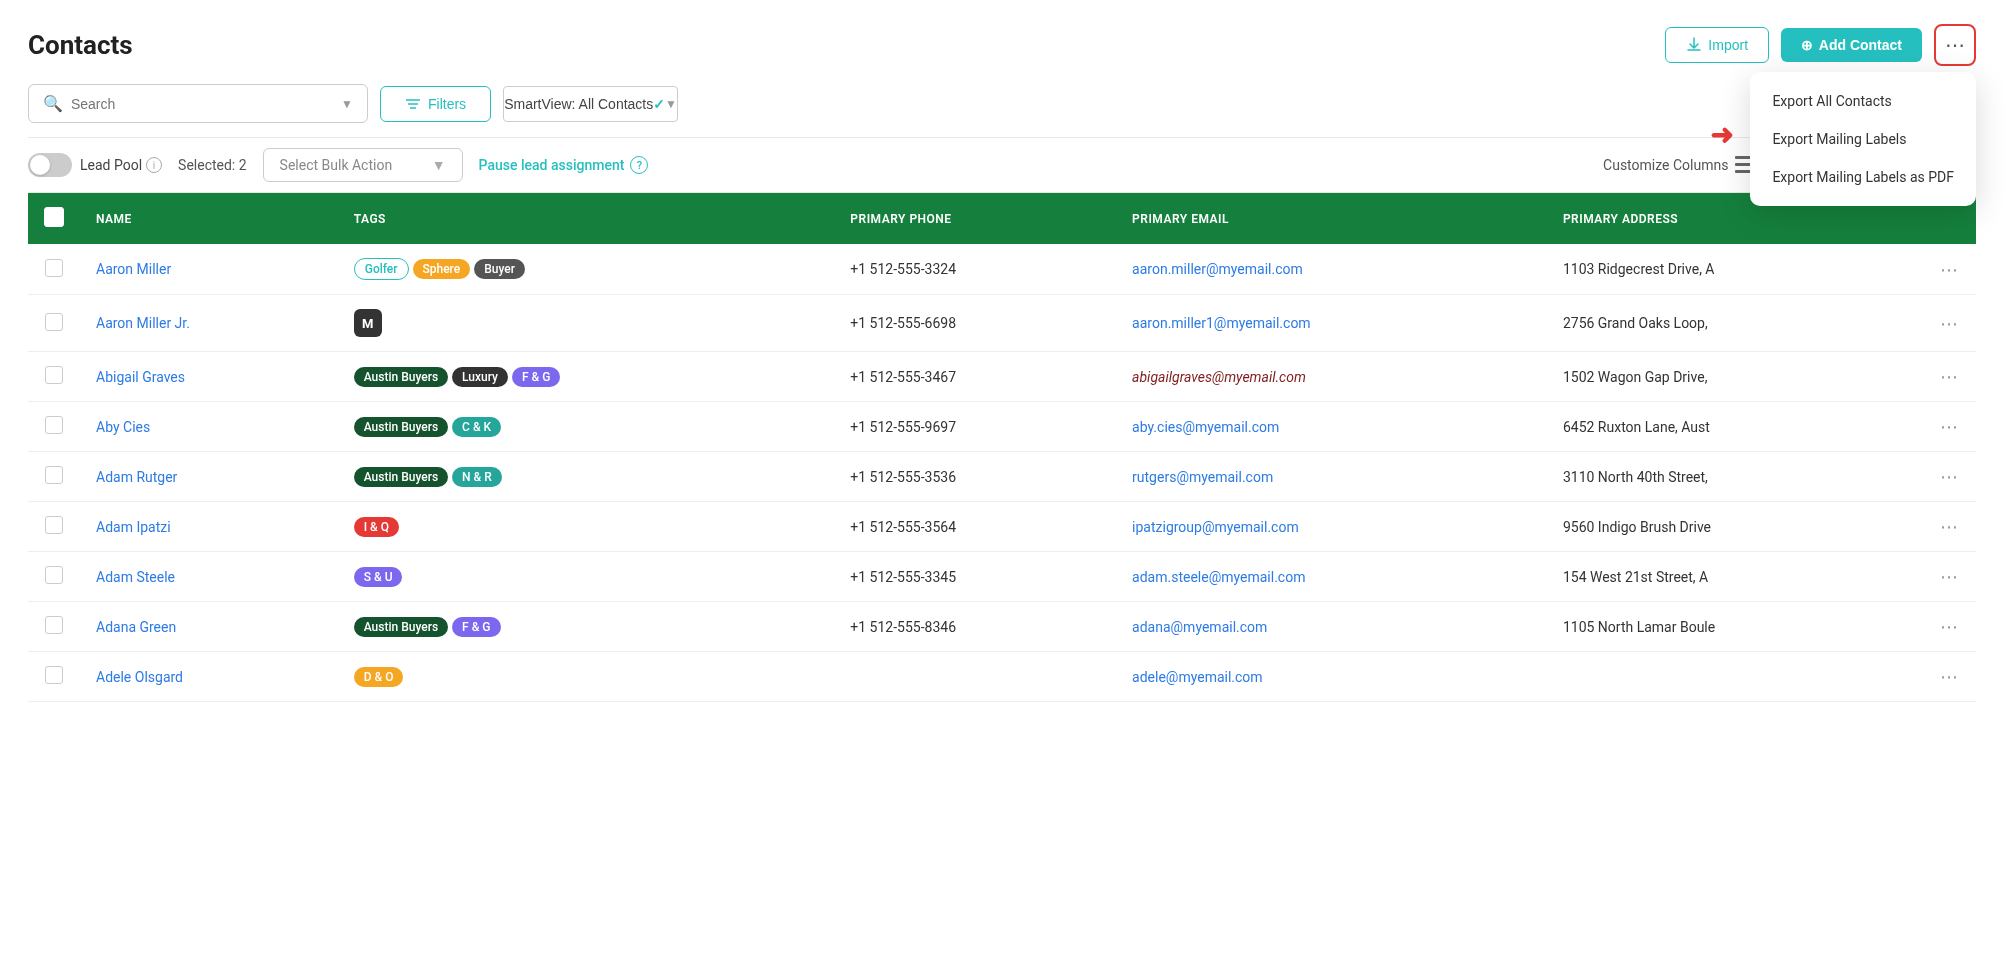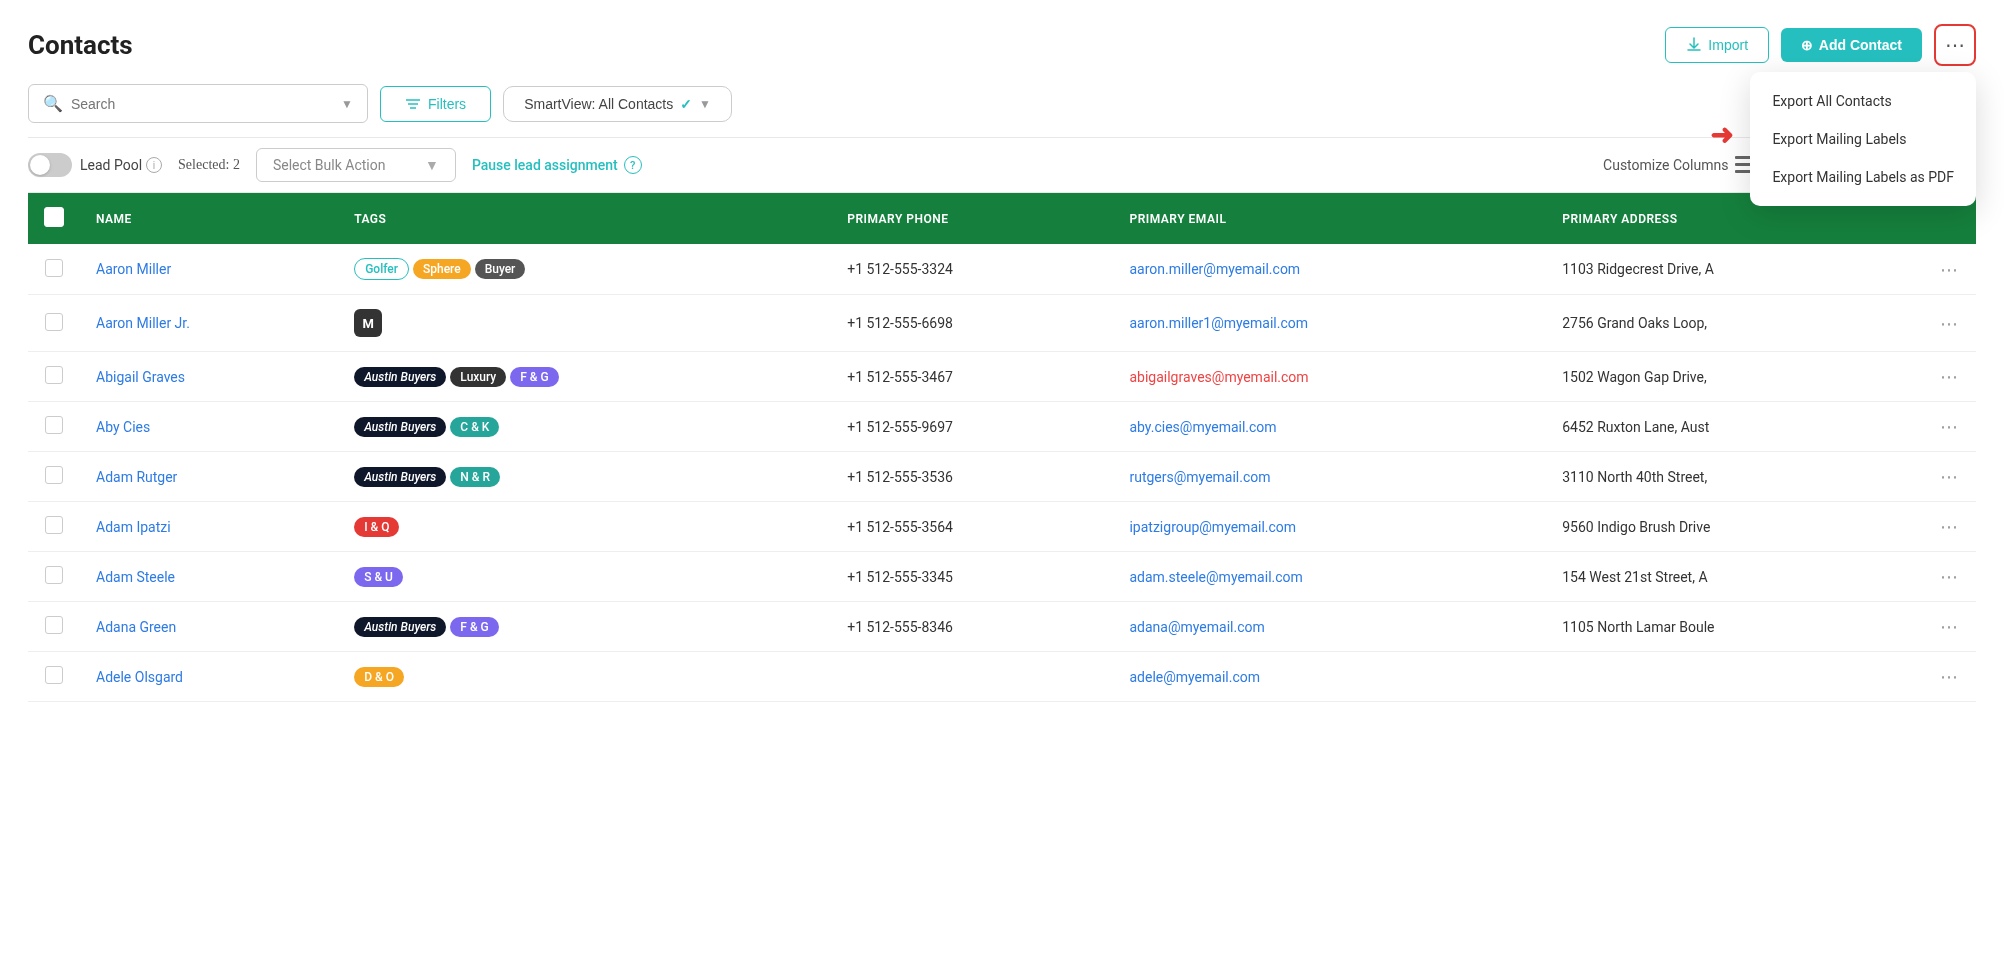--- a/index.html
+++ b/index.html
@@ -17,33 +17,33 @@
     .btn-more { display: flex; align-items: center; justify-content: center; width: 42px; height: 42px; border: 2.5px solid #e53935; border-radius: 8px; background: #fff; cursor: pointer; font-size: 20px; color: #555; }
 
     
     .toolbar { display: flex; align-items: center; gap: 12px; margin-bottom: 14px; }
     .search-box { display: flex; align-items: center; gap: 8px; border: 1.5px solid #ccc; border-radius: 6px; padding: 9px 14px; background: #fff; width: 340px; }
     .search-box input { border: none; outline: none; font-size: 14px; color: #666; width: 200px; background: transparent; }
     .search-icon { color: #999; font-size: 16px; }
     .dropdown-arrow { color: #999; font-size: 12px; margin-left: auto; }
 
     .btn-filters { display: flex; align-items: center; gap: 7px; padding: 9px 24px; border: 1.5px solid #26bfbf; border-radius: 6px; background: #fff; color: #26bfbf; font-size: 14px; font-weight: 500; cursor: pointer; }
-    .btn-smartview { display: flex; align-items: center; gap: 7px; padding: 9px 20px; border: 1.5px solid #ccc; border-radius: 10px; background: #fff; color: #444; font-size: 14px; cursor: pointer; }
+    .btn-smartview { display: flex; align-items: center; padding: 9px 0; border: 1.5px solid #ccc; border-radius: 4px; background: #fff; color: #444; font-size: 14px; cursor: pointer; }
     .smartview-check { color: #26bfbf; font-weight: bold; }
 
     
     .action-bar { display: flex; align-items: center; gap: 16px; padding: 10px 0; border-top: 1px solid #e8e8e8; border-bottom: 1px solid #e8e8e8; margin-bottom: 0; }
 
     .toggle-wrap { display: flex; align-items: center; gap: 8px; }
     .toggle { width: 44px; height: 24px; background: #ccc; border-radius: 12px; position: relative; cursor: pointer; }
     .toggle-thumb { width: 20px; height: 20px; background: #fff; border-radius: 50%; position: absolute; top: 2px; left: 2px; box-shadow: 0 1px 3px rgba(0,0,0,0.2); }
     .lead-pool-label { font-size: 14px; color: #444; display: flex; align-items: center; gap: 4px; }
     .info-icon { width: 16px; height: 16px; border-radius: 50%; border: 1.5px solid #aaa; display: inline-flex; align-items: center; justify-content: center; font-size: 10px; color: #aaa; cursor: pointer; }
 
-    .selected-count { font-size: 14px; color: #555; white-space: nowrap; font-family: Liberation Serif, serif; }
+    .selected-count { font-size: 14px; color: #555; white-space: nowrap; }
 
     .bulk-action-select { display: flex; align-items: center; gap: 8px; padding: 8px 16px; border: 1.5px solid #ccc; border-radius: 6px; background: #fff; color: #888; font-size: 14px; cursor: pointer; min-width: 200px; }
     .bulk-action-select .ba-arrow { margin-left: auto; color: #aaa; }
 
     .pause-lead { display: flex; align-items: center; gap: 6px; color: #26bfbf; font-size: 14px; cursor: pointer; font-weight: 500; }
     .pause-question { width: 18px; height: 18px; border-radius: 50%; border: 1.5px solid #26bfbf; display: inline-flex; align-items: center; justify-content: center; font-size: 11px; color: #26bfbf; }
 
     .spacer { flex: 1; }
 
     .customize-cols { display: flex; align-items: center; gap: 7px; font-size: 14px; color: #555; cursor: pointer; white-space: nowrap; margin-left: 48px; }
@@ -63,21 +63,21 @@
     .contacts-table tbody td:first-child { text-align: center; width: 50px; }
 
     .cb { width: 18px; height: 18px; border: 1.5px solid #ccc; border-radius: 3px; display: inline-block; cursor: pointer; background: #fff; }
     .cb-header { width: 20px; height: 20px; border: 1.5px solid #fff; border-radius: 3px; display: inline-block; background: #fff; cursor: pointer; }
 
     .tag { display: inline-block; padding: 3px 10px; border-radius: 12px; font-size: 12px; font-weight: 500; margin-right: 4px; color: #fff; white-space: nowrap; }
     .tag-outline { background: transparent; border: 1.5px solid #26bfbf; color: #26bfbf; }
     .tag-sphere { background: #f5a623; }
     .tag-buyer { background: #555; }
     .tag-m { background: #333; width: 28px; height: 28px; border-radius: 6px; display: inline-flex; align-items: center; justify-content: center; font-size: 13px; font-weight: 700; }
-    .tag-austin { background: #0f172a; font-style: italic; }
+    .tag-austin { background: #14532d; }
     .tag-luxury { background: #333; }
     .tag-fg { background: #7b68ee; }
     .tag-ck { background: #26a69a; }
     .tag-nr { background: #26a69a; }
     .tag-iq { background: #e53935; }
     .tag-su { background: #7b68ee; }
     .tag-do { background: #f5a623; }
 
     .row-menu { display: flex; align-items: center; justify-content: center; gap: 2px; cursor: pointer; color: #999; font-size: 18px; letter-spacing: 2px; }
 
@@ -221,21 +221,21 @@
           <td>2756 Grand Oaks Loop,</td>
           <td>
             <div class="row-menu">⋯</div>
           </td>
         </tr>
         <tr>
           <td><span class="cb"></span></td>
           <td style="color: rgb(45, 123, 229); cursor: pointer;">Abigail Graves</td>
           <td><span class="tag tag-austin">Austin Buyers</span><span class="tag tag-luxury">Luxury</span><span class="tag tag-fg">F &amp; G</span></td>
           <td>+1 512-555-3467</td>
-          <td style="color: #ef4444;">abigailgraves@myemail.com</td>
+          <td style="color: #7f1d1d; font-style: italic;">abigailgraves@myemail.com</td>
           <td>1502 Wagon Gap Drive,</td>
           <td>
             <div class="row-menu">⋯</div>
           </td>
         </tr>
         <tr>
           <td><span class="cb"></span></td>
           <td style="color: rgb(45, 123, 229); cursor: pointer;">Aby Cies</td>
           <td><span class="tag tag-austin">Austin Buyers</span><span class="tag tag-ck">C &amp; K</span></td>
           <td>+1 512-555-9697</td>

